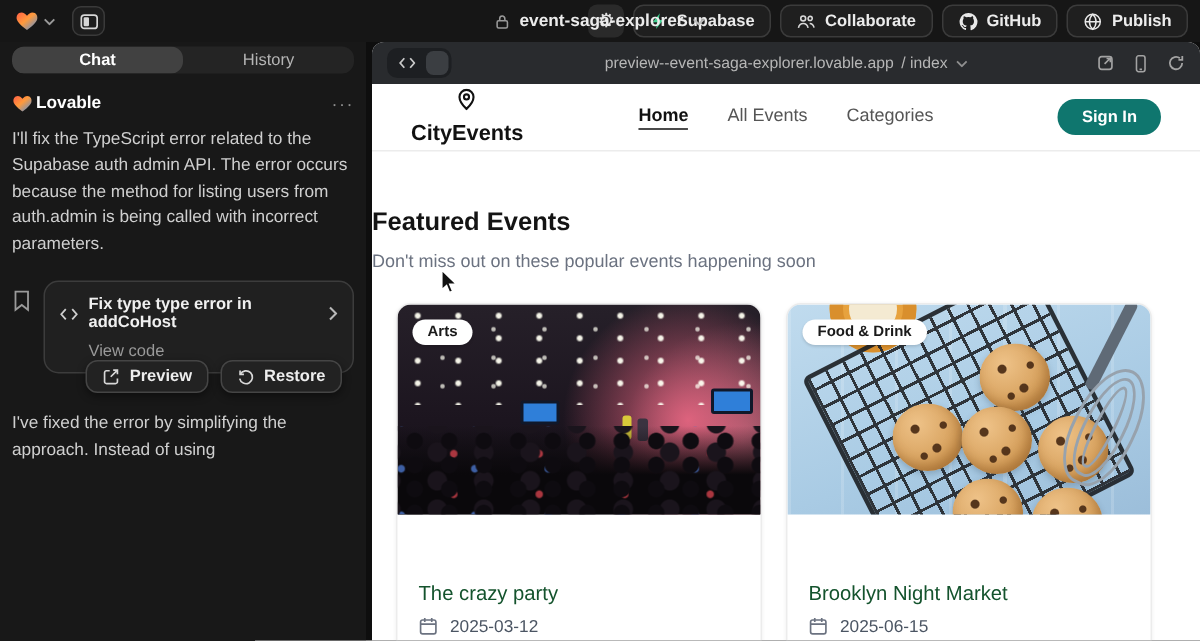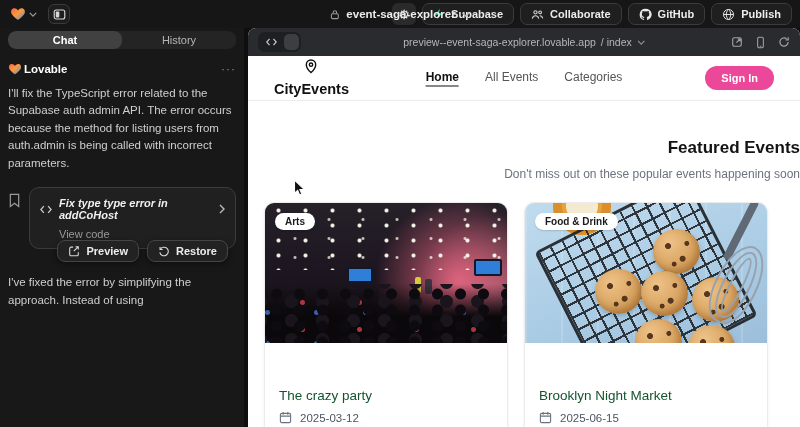--- a/index.html
+++ b/index.html
@@ -70,21 +70,21 @@
 
   .ai-msg { margin-top: 9px; color: #cfcfcf; font-size: 11.5px; line-height: 1.52; }
 
   .fix-row { margin-top: 15px; display: flex; gap: 8px; align-items: flex-start; }
   .bookmark { margin-top: 6px; flex: none; }
   .fix-card {
     flex: 1; background: #202020; border: 1px solid #3c3c3c; border-radius: 10px;
     padding: 9px 10px 8px;
   }
   .fix-title-row { display: flex; align-items: center; gap: 7px; color: #f0f0f0; }
-  .fix-title { font-size: 11px; font-weight: 600; font-style: italic; }
+  .fix-title { font-size: 11px; font-weight: 600; }
   .fix-chev { margin-left: auto; color: #b9b9b9; }
   .fix-sub { margin: 7px 0 0 19px; color: #9a9a9a; font-size: 11px; }
 
   .fix-actions {
     display: flex; justify-content: flex-end; gap: 8px;
     margin: -9px 8px 0 0; position: relative; z-index: 2;
   }
   .mini-btn {
     display: flex; align-items: center; gap: 6px; background: #222222;
     border: 1px solid #454545; border-radius: 8px; padding: 4px 10px;
@@ -116,25 +116,25 @@
     height: 45px; display: flex; align-items: center; padding: 0 26px;
     border-bottom: 1px solid #ececec; position: relative;
   }
   .brand { display: flex; align-items: center; gap: 7px; font-size: 14.5px; font-weight: 700; color: #111; flex-direction: column; }
   .site-nav {
     position: absolute; left: 50%; top: 50%; transform: translate(-50%,-50%);
     display: flex; gap: 26px; font-size: 12px; color: #555;
   }
   .nav-link.active { color: #111; font-weight: 600; border-bottom: 1.5px solid #111; padding-bottom: 2px; }
   .signin-btn {
-    margin-left: auto; background: #ec4899; color: #fff; font-size: 11px; font-weight: 700;
+    margin-left: auto; background: #0f766e; color: #fff; font-size: 11px; font-weight: 700;
     padding: 6px 16px; border-radius: 999px;
   }
 
-  .hero { text-align: right; padding-top: 37px; padding-left: 32px; }
+  .hero { text-align: left; padding-top: 37px; }
   .hero h2 { font-size: 17px; font-weight: 700; color: #141414; }
   .hero p { margin-top: 9px; font-size: 12px; color: #6b7280; }
 
   .cards { display: flex; gap: 16px; padding: 21px 16px 0; }
   .event-card {
     width: 244px; flex: none; background: #fff; border: 1px solid #ececec;
     border-radius: 10px; overflow: hidden; box-shadow: 0 1px 3px rgba(0,0,0,.07);
   }
   .event-img { height: 140px; position: relative; overflow: hidden; }
   .badge {

